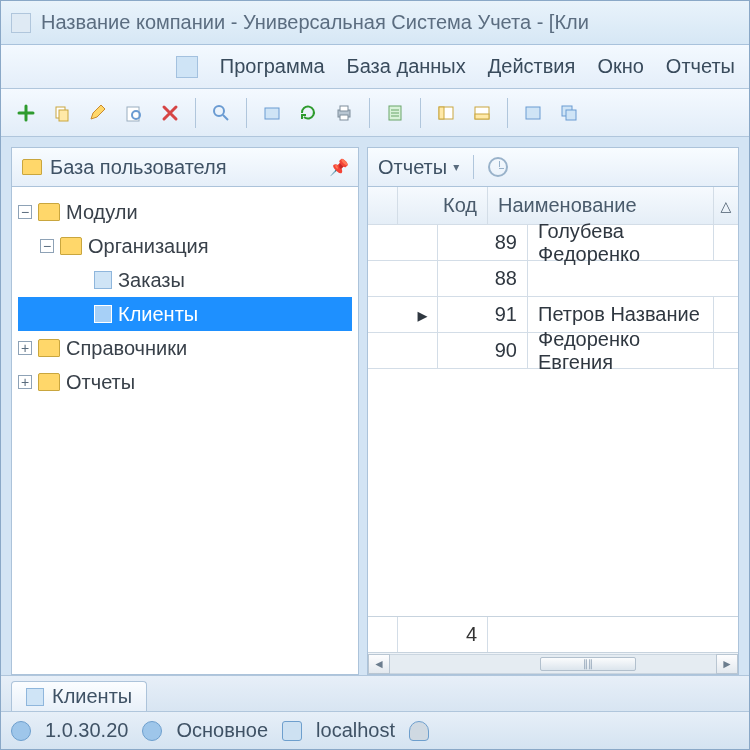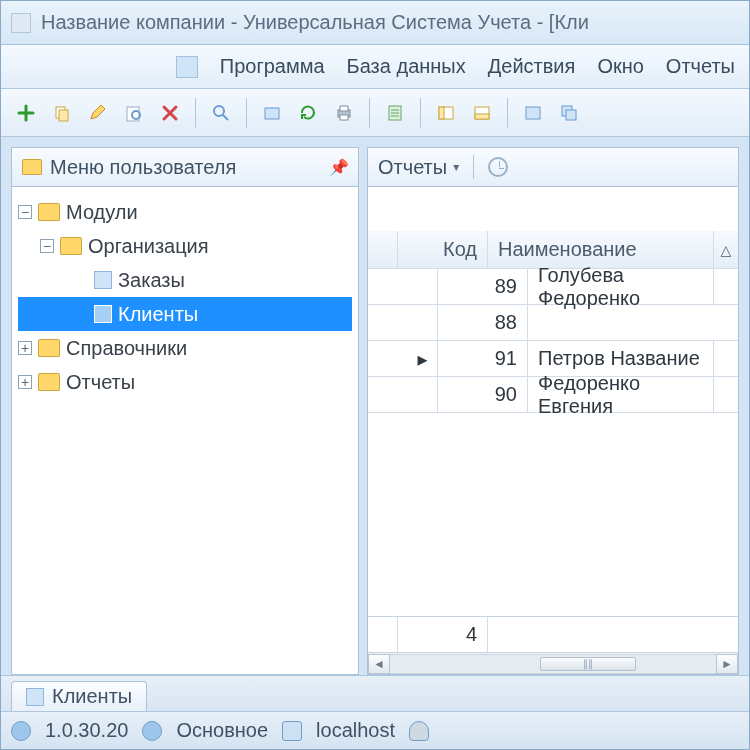--- a/index.html
+++ b/index.html
@@ -33,21 +33,21 @@
   .rightpanel { flex: 1; display: flex; flex-direction: column; }
   .rhead { height: 40px; display: flex; align-items: center; padding: 0 10px; gap: 14px; background: linear-gradient(180deg,#f8fcff,#e6eff9); border: 1px solid #acc3da; }
   .rhead .dd { font-size: 20px; color: #3f5265; display: flex; align-items: center; gap: 6px; }
   .rhead .dd .caret { font-size: 12px; color: #5a6c7e; }
   .divv { width: 1px; height: 24px; background: #b0c6dc; }
   .clock { width: 20px; height: 20px; border: 2px solid #99b2ca; border-radius: 50%; position: relative; }
   .clock::before { content:""; position:absolute; width:1px; height:6px; background:#99b2ca; top:2px; left:9px; }
   .clock::after { content:""; position:absolute; width:5px; height:1px; background:#99b2ca; top:9px; left:9px; }
   .grid { flex: 1; background: #fff; border: 1px solid #acc3da; border-top: none; display: flex; flex-direction: column; overflow: hidden; }
   .ghead, .grow { display: flex; border-bottom: 1px solid #d3dde7; }
-  .ghead { background: linear-gradient(180deg,#f6fafe,#e5eef7); height: 38px; margin-top: 44px; }
+  .ghead { background: linear-gradient(180deg,#f6fafe,#e5eef7); height: 38px; }
   .gcell { display: flex; align-items: center; padding: 0 10px; font-size: 20px; }
   .coln { width: 30px; border-right: 1px solid #d3dde7; justify-content: center; color:#8fa3b7; }
   .colcode { width: 90px; border-right: 1px solid #d3dde7; justify-content: flex-end; }
   .colname { flex: 1; border-right: 1px solid #d3dde7; }
   .colend { width: 24px; color:#8fa3b7; justify-content:center; font-size:14px; }
   .ghead .gcell { color: #4a5b6c; }
   .grow { height: 36px; padding-left: 40px; }
   .grow .gcell { color: #2f3740; }
   .gridspacer { flex: 1; }
   .gfoot { height: 36px; border-top: 1px solid #c7d3de; display: flex; align-items: center; }
@@ -171,21 +171,21 @@
           <rect x="6" y="6" width="10" height="10" fill="#cfe4f6" stroke="#6a9bd2"></rect>
         </svg>
       </span>
   </div>
 
   <div class="midarea">
 
     <div class="leftpanel">
       <div class="panelhead">
         <span class="fico"></span>
-        <span class="txt">Меню пользователя</span>
+        <span class="txt">База пользователя</span>
         <span class="pin">📌</span>
       </div>
       <div class="tree">
         <div class="tnode">
           <span class="twisty">−</span>
           <span class="folder"></span>
           <span>Модули</span>
         </div>
         <div class="tnode indent1">
           <span class="twisty">−</span>

